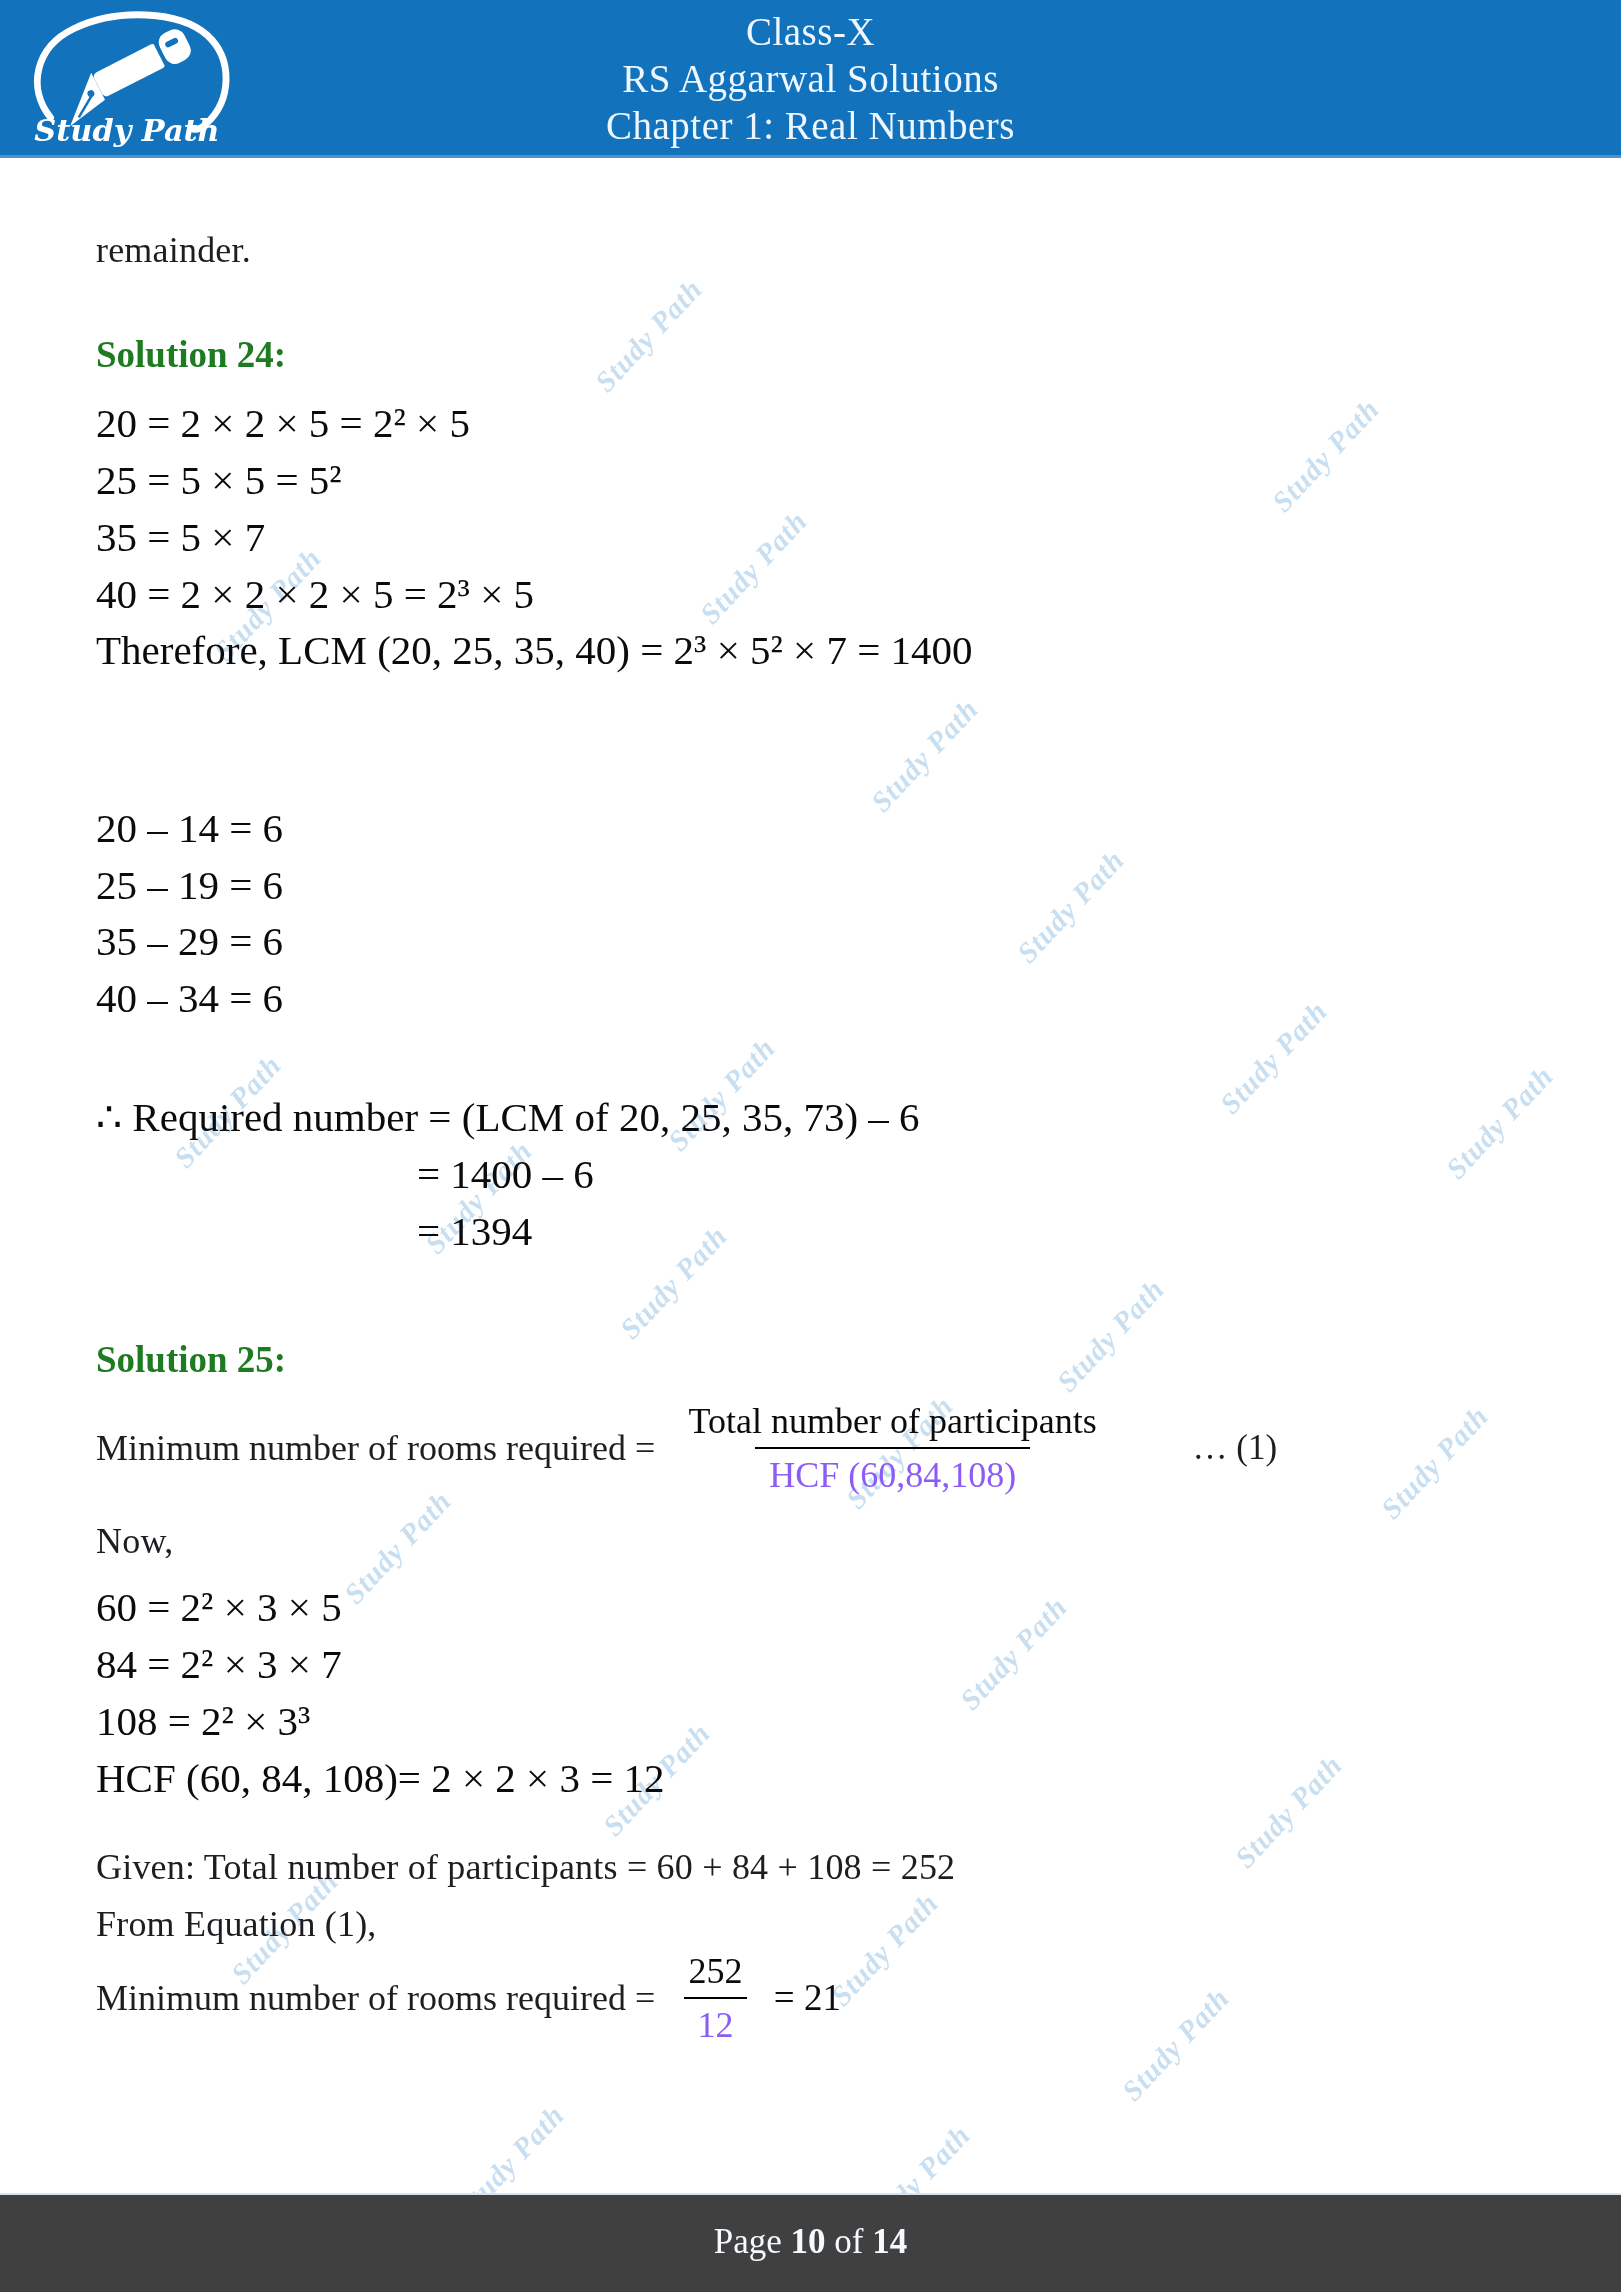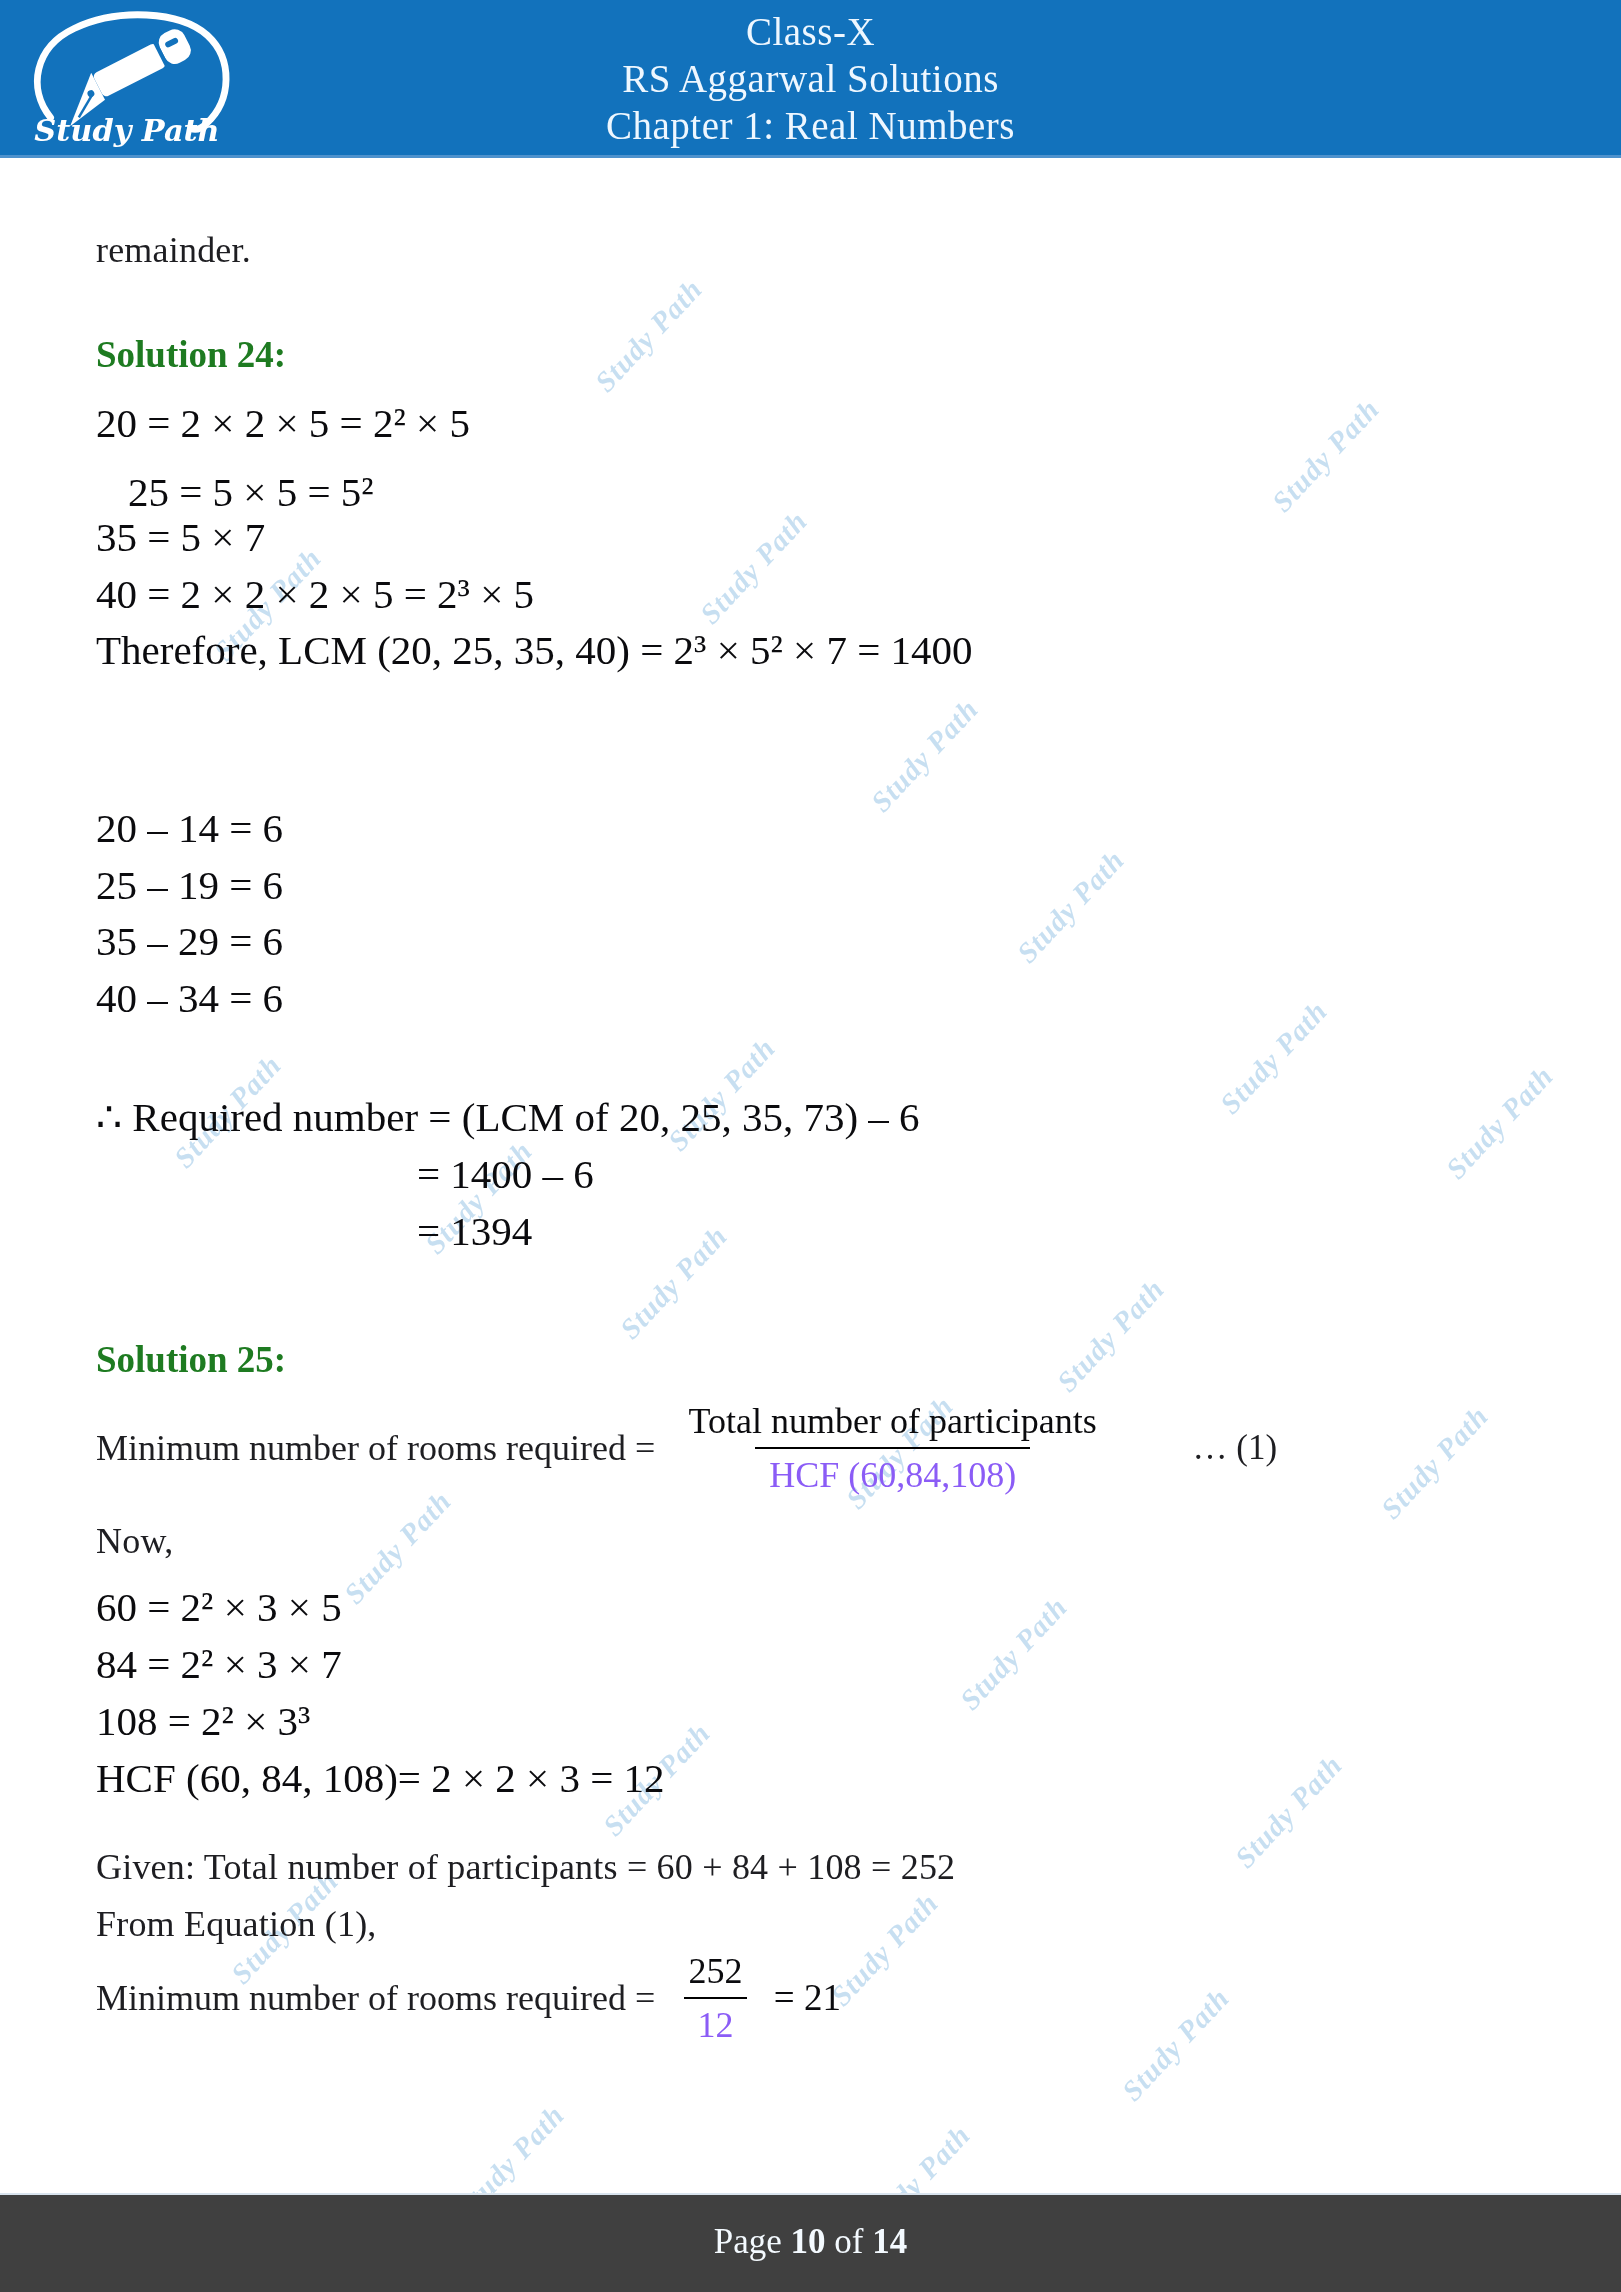--- a/index.html
+++ b/index.html
@@ -90,21 +90,21 @@
       <div class="t">Class-X</div>
       <div class="t">RS Aggarwal Solutions</div>
       <div class="t">Chapter 1: Real Numbers</div>
     </div>
   </div>
 
   <div class="line text" style="left:96px; top:222px;">remainder.</div>
 
   <div class="line heading" style="left:96px; top:331px;">Solution 24:</div>
   <div class="line math" style="left:96px; top:395px;">20 = 2 × 2 × 5 = 2² × 5</div>
-  <div class="line math" style="left:96px; top:464px;margin-left:32px;">25 = 5 × 5 = 5²</div>
+  <div class="line math" style="left:96px; top:452px;">25 = 5 × 5 = 5²</div>
   <div class="line math" style="left:96px; top:509px;">35 = 5 × 7</div>
   <div class="line math" style="left:96px; top:566px;">40 = 2 × 2 × 2 × 5 = 2³ × 5</div>
   <div class="line math" style="left:96px; top:622px;">Therefore, LCM (20, 25, 35, 40) = 2³ × 5² × 7 = 1400</div>
 
   <div class="line math" style="left:96px; top:800px;">20 – 14 = 6</div>
   <div class="line math" style="left:96px; top:857px;">25 – 19 = 6</div>
   <div class="line math" style="left:96px; top:913px;">35 – 29 = 6</div>
   <div class="line math" style="left:96px; top:970px;">40 – 34 = 6</div>
 
   <div class="line math" style="left:96px; top:1089px;">∴ Required number = (LCM of 20, 25, 35, 73) – 6</div>

